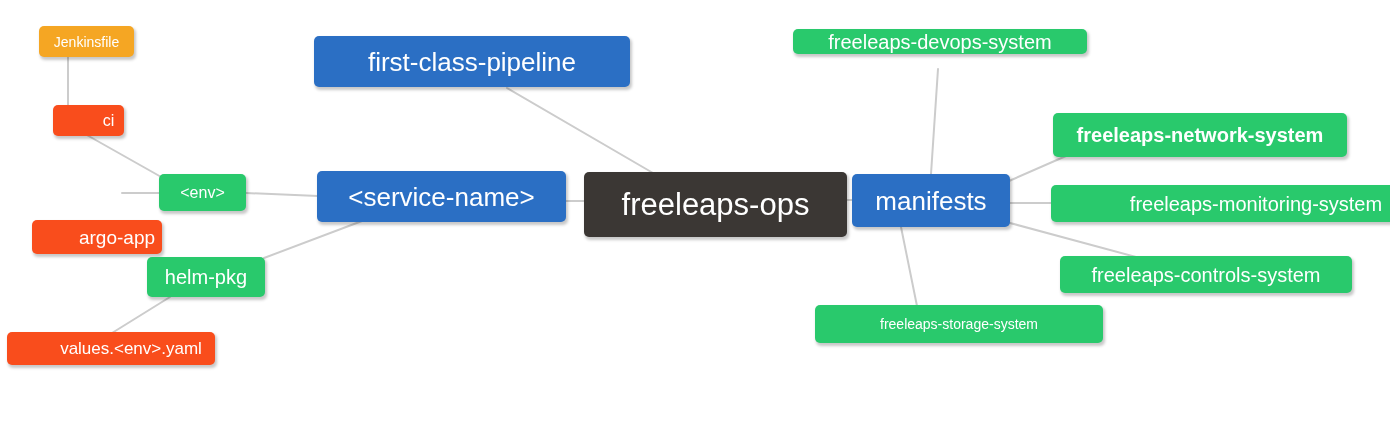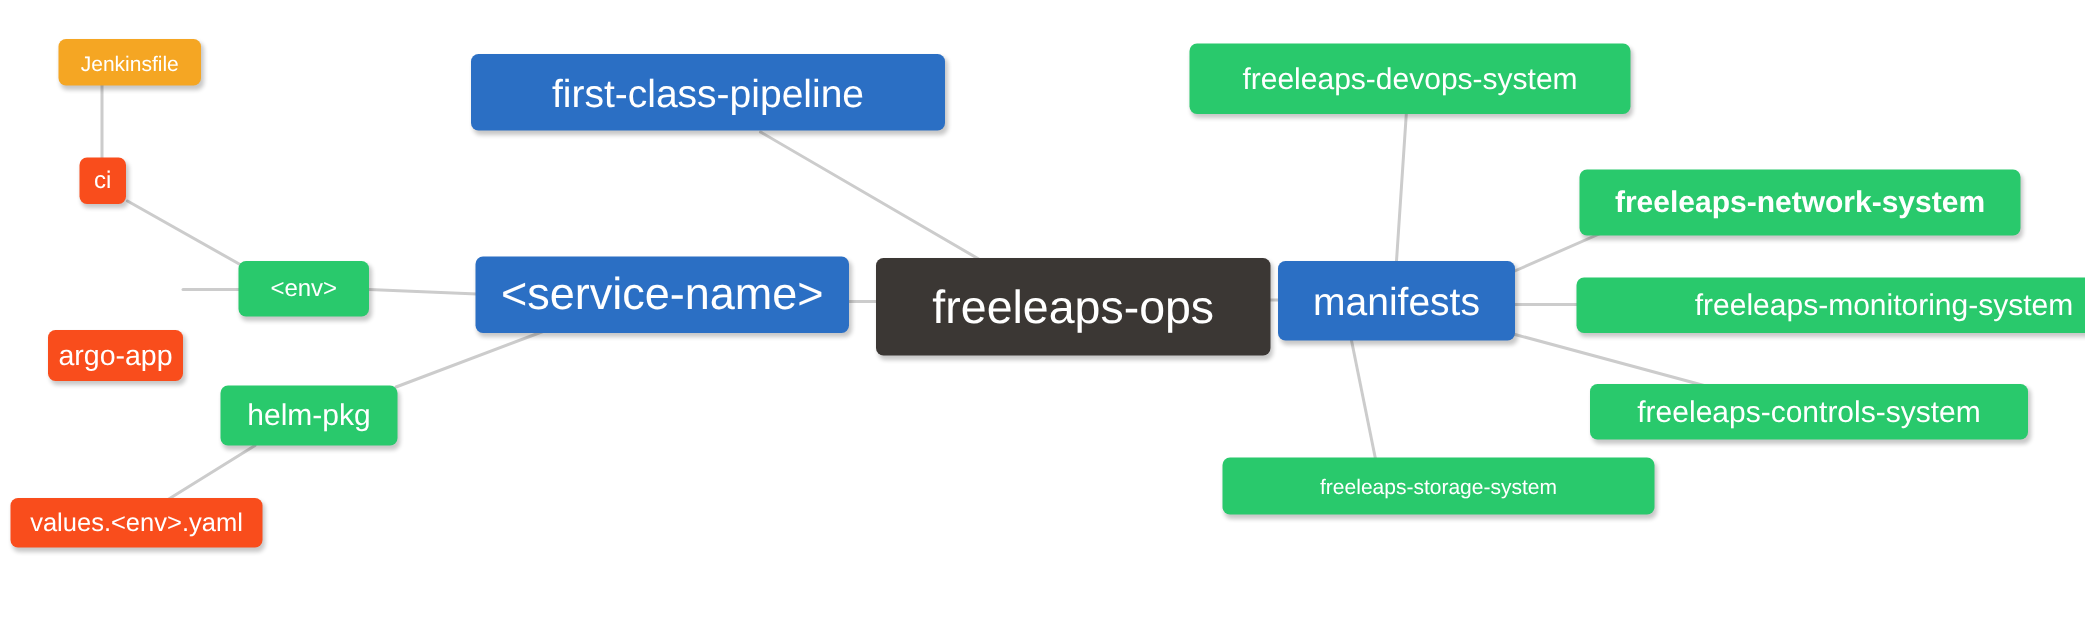--- a/index.html
+++ b/index.html
@@ -32,21 +32,21 @@
     border-radius: 5px;
     white-space: nowrap;
     cursor: pointer;
     box-shadow: 1.5px 2.5px 3px rgba(0,0,0,0.22);
     line-height: 1;
     user-select: none;
   }
   .node.root   { background: var(--root-bg, #3b3734); }
   .node.branch { background: var(--branch-bg, #2b6fc4); }
   .node.green  { background: var(--leaf-green-bg, #29c96c); }
-  .node.red    { background: var(--leaf-red-bg, #f94d1c); }
+  .node.red    { background: var(--leaf-red-bg, #f94d1c); padding-left: 40px; }
   .node.orange { background: var(--leaf-orange-bg, #f5a623); }
 </style>
 </head>
 <body>
 
 <div class="canvas">
 
   <svg class="edge-layer" viewBox="0 0 1390 421" xmlns="http://www.w3.org/2000/svg">
     <line class="edge" x1="68" y1="57" x2="68" y2="106"></line>
     <line class="edge" x1="85" y1="134" x2="163" y2="178"></line>
@@ -71,27 +71,27 @@
   <div class="node red" style="left:32px;  top:176px; width:90px;  height:34px; font-size:19px;margin-top:44px;">argo-app</div>
 
   <div class="node green" style="left:159px; top:174px; width:87px;  height:37px; font-size:16px;">&lt;env&gt;</div>
 
   <div class="node green" style="left:147px; top:257px; width:118px; height:40px; font-size:20px;">helm-pkg</div>
 
   <div class="node red" style="left:7px;   top:332px; width:168px; height:33px; font-size:17px;">values.&lt;env&gt;.yaml</div>
 
   <div class="node branch" style="left:314px; top:36px;  width:316px; height:51px; font-size:26px;">first-class-pipeline</div>
 
-  <div class="node branch" style="left:317px; top:171px; width:249px; height:51px; font-size:30px;">&lt;service-name&gt;</div>
+  <div class="node branch" style="left:317px; top:171px; width:249px; height:51px; font-size:26px;">&lt;service-name&gt;</div>
 
   <div class="node root" style="left:584px; top:172px; width:263px; height:65px; font-size:31px;">freeleaps-ops</div>
 
   <div class="node branch" style="left:852px; top:174px; width:158px; height:53px; font-size:26px;">manifests</div>
 
-  <div class="node green" style="left:793px; top:29px;  width:294px; height:47px; font-size:20px;">freeleaps-devops-system</div>
+  <div class="node green" style="left:793px; top:29px;  width:294px; height:25px; font-size:20px;">freeleaps-devops-system</div>
 
   <div class="node green" style="left:1053px; top:113px; width:294px; height:44px; font-size:20px;font-weight:bold;">freeleaps-network-system</div>
 
   <div class="node green" style="left:1051px; top:185px; width:322px; height:37px; font-size:20px;padding-left:44px;">freeleaps-monitoring-system</div>
 
   <div class="node green" style="left:1060px; top:256px; width:292px; height:37px; font-size:20px;">freeleaps-controls-system</div>
 
   <div class="node green" style="left:815px; top:305px; width:288px; height:38px; font-size:14px;">freeleaps-storage-system</div>
 
 </div>

